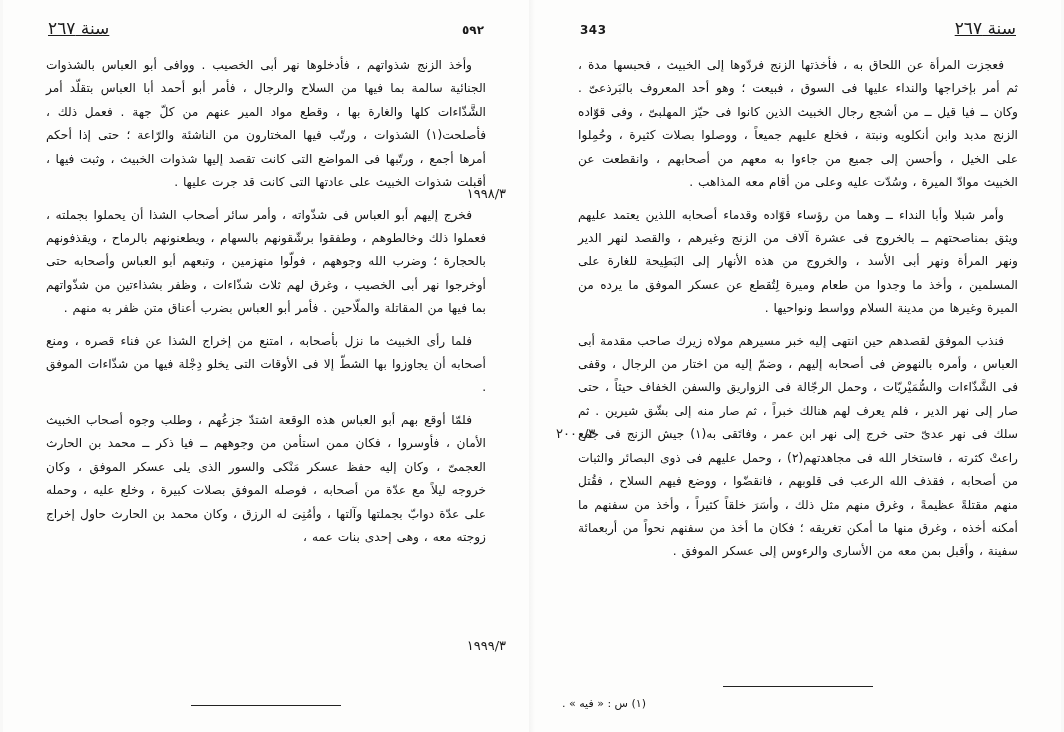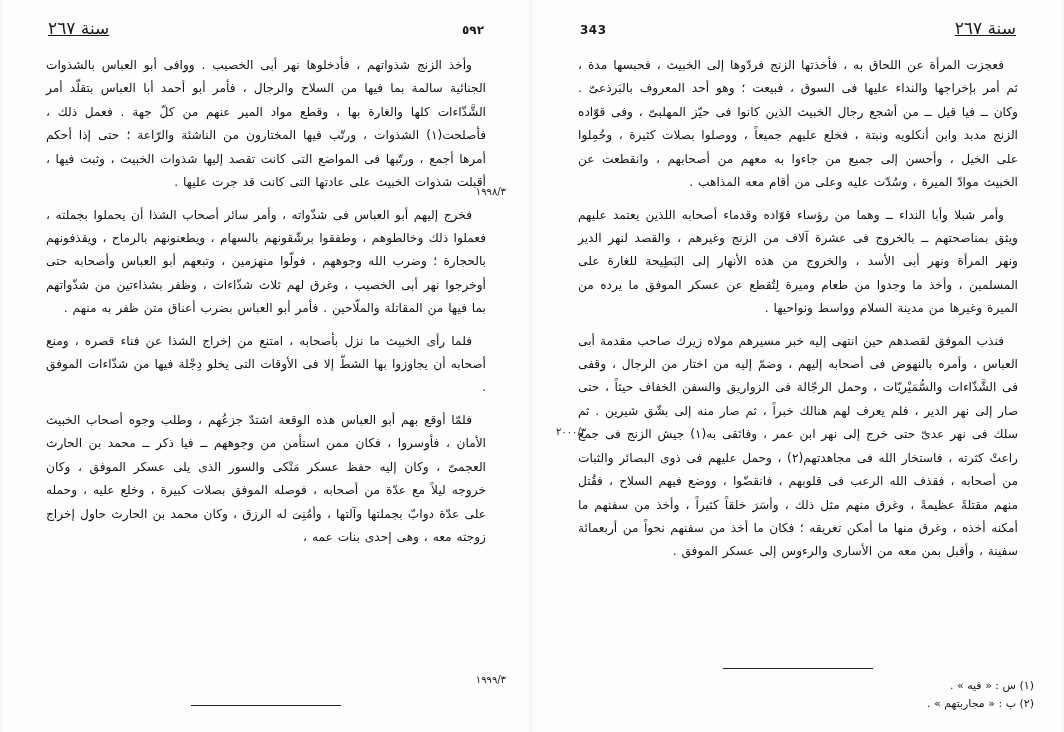--- a/index.html
+++ b/index.html
@@ -64,21 +64,21 @@
     word-spacing: 1px;
     color: #141414;
   }
   .para.indent-first {
     text-indent: 14px;
   }
 
   
   .margin-ref {
     position: absolute;
-    font-size: 10px;
+    font-size: 13px;
     direction: ltr;
     unicode-bidi: plaintext;
     color: #1a1a1a;
     white-space: nowrap;
   }
   .page-right .margin-ref { left: -22px; }
   .page-left  .margin-ref { right: -20px; }
 
   .footnote-zone {
     position: absolute;
@@ -88,21 +88,21 @@
   }
   .fn-rule {
     width: 150px;
     height: 1px;
     background: #222;
     margin: 0 auto 8px auto;
   }
   .footnote {
     font-size: 11px;
     line-height: 1.7;
-    text-align: right;
+    text-align: left;
     color: #161616;
     margin: 0;
   }
   .gutter-shadow {
     position: absolute;
     top: 0;
     left: 529px;
     width: 6px;
     height: 732px;
     background: linear-gradient(to right, rgba(0,0,0,0.035), rgba(0,0,0,0.0));
@@ -131,33 +131,32 @@
       <div class="margin-ref" style="top: 372px;">٢٠٠٠/٣</div>
 
       <p class="para indent-first">فعجزت المرأة عن اللحاق به ، فأخذتها الزنج فردّوها إلى الخبيث ، فحبسها مدة ، ثم أمر بإخراجها والنداء عليها فى السوق ، فبيعت ؛ وهو أحد المعروف بالبَرذعىّ . وكان ــ فيا قيل ــ من أشجع رجال الخبيث الذين كانوا فى حيّز المهلبىّ ، وفى قوّاده الزنج مدبد وابن أنكلويه ونبتة ، فخلع عليهم جميعاً ، ووصلوا بصلات كثيرة ، وحُمِلوا على الخيل ، وأحسن إلى جميع من جاءوا به معهم من أصحابهم ، وانقطعت عن الخبيث موادّ الميرة ، وسُدّت عليه وعلى من أقام معه المذاهب .</p>
       <p class="para indent-first">وأمر شبلا وأبا النداء ــ وهما من رؤساء قوّاده وقدماء أصحابه اللذين يعتمد عليهم ويثق بمناصحتهم ــ بالخروج فى عشرة آلاف من الزنج وغيرهم ، والقصد لنهر الدير ونهر المرأة ونهر أبى الأسد ، والخروج من هذه الأنهار إلى البَطِيحة للغارة على المسلمين ، وأخذ ما وجدوا من طعام وميرة لِتُقطع عن عسكر الموفق ما يرده من الميرة وغيرها من مدينة السلام وواسط ونواحيها .</p>
       <p class="para indent-first">فنذب الموفق لقصدهم حين انتهى إليه خبر مسيرهم مولاه زيرك صاحب مقدمة أبى العباس ، وأمره بالنهوض فى أصحابه إليهم ، وضمّ إليه من اختار من الرجال ، وقفى فى الشَّذّاءات والسُّمَيْريّات ، وحمل الرجّالة فى الزواريق والسفن الخفاف حيثاً ، حتى صار إلى نهر الدير ، فلم يعرف لهم هنالك خبراً ، ثم صار منه إلى بشّق شيرين . ثم سلك فى نهر عدىّ حتى خرج إلى نهر ابن عمر ، وفاتَقى به(١) جيش الزنج فى جمع راعتْ كثرته ، فاستخار الله فى مجاهدتهم(٢) ، وحمل عليهم فى ذوى البصائر والثبات من أصحابه ، فقذف الله الرعب فى قلوبهم ، فانقضّوا ، ووضع فيهم السلاح ، فقُتل منهم مقتلةً عظيمةً ، وغرق منهم مثل ذلك ، وأسَرَ خلقاً كثيراً ، وأخذ من سفنهم ما أمكنه أخذه ، وغرق منها ما أمكن تغريقه ؛ فكان ما أخذ من سفنهم نحواً من أربعمائة سفينة ، وأقبل بمن معه من الأسارى والرءوس إلى عسكر الموفق .</p>
     </div>
 
     <div class="footnote-zone">
       <div class="fn-rule"></div>
       <p class="footnote">(١) س : « فيه » .</p>
-      <p class="footnote">(٢) ب : « مجاربتهم » .</p>
     </div>
   </div>
 
   <div class="page page-left">
     <div class="header-row">
       <span class="folio">٥٩٢</span>
       <span class="running">سنة ٢٦٧</span>
     </div>
 
     <div class="body-col">
       <div class="margin-ref" style="top: 132px;">١٩٩٨/٣</div>
-      <div class="margin-ref" style="top: 620px;">١٩٩٩/٣</div>
+      <div class="margin-ref" style="top: 584px;">١٩٩٩/٣</div>
 
       <p class="para indent-first">وأخذ الزنج شذواتهم ، فأدخلوها نهر أبى الخصيب . ووافى أبو العباس بالشذوات الجنائية سالمة بما فيها من السلاح والرجال ، فأمر أبو أحمد أبا العباس بتقلّد أمر الشَّذّاءات كلها والغارة بها ، وقطع مواد المير عنهم من كلّ جهة . فعمل ذلك ، فأصلحت(١) الشذوات ، ورتّب فيها المختارون من الناشئة والرّاعة ؛ حتى إذا أحكم أمرها أجمع ، ورتّبها فى المواضع التى كانت تقصد إليها شذوات الخبيث ، وثبت فيها ، أقبلت شذوات الخبيث على عادتها التى كانت قد جرت عليها .</p>
       <p class="para indent-first">فخرج إليهم أبو العباس فى شذّواته ، وأمر سائر أصحاب الشذا أن يحملوا بجملته ، فعملوا ذلك وخالطوهم ، وطفقوا برشّقونهم بالسهام ، ويطعنونهم بالرماح ، ويقذفونهم بالحجارة ؛ وضرب الله وجوههم ، فولّوا منهزمين ، وتبعهم أبو العباس وأصحابه حتى أوخرجوا نهر أبى الخصيب ، وغرق لهم ثلاث شذّاءات ، وظفر بشذاءتين من شذّواتهم بما فيها من المقاتلة والملّاحين . فأمر أبو العباس بضرب أعناق متن ظفر به منهم .</p>
       <p class="para indent-first">فلما رأى الخبيث ما نزل بأصحابه ، امتنع من إخراج الشذا عن فناء قصره ، ومنع أصحابه أن يجاوزوا بها الشطّ إلا فى الأوقات التى يخلو دِجْلة فيها من شذّاءات الموفق .</p>
       <p class="para indent-first">فلمّا أوقع بهم أبو العباس هذه الوقعة اشتدّ جزعُهم ، وطلب وجوه أصحاب الخبيث الأمان ، فأوسروا ، فكان ممن استأمن من وجوههم ــ فيا ذكر ــ محمد بن الحارث العجمىّ ، وكان إليه حفظ عسكر مَنْكى والسور الذى يلى عسكر الموفق ، وكان خروجه ليلاً مع عدّة من أصحابه ، فوصله الموفق بصلات كبيرة ، وخلع عليه ، وحمله على عدّة دوابّ بجملتها وآلتها ، وأمُنِىَ له الرزق ، وكان محمد بن الحارث حاول إخراج زوجته معه ، وهى إحدى بنات عمه ،</p>
     </div>
 
     <div class="footnote-zone">
       <div class="fn-rule"></div>
     </div>

